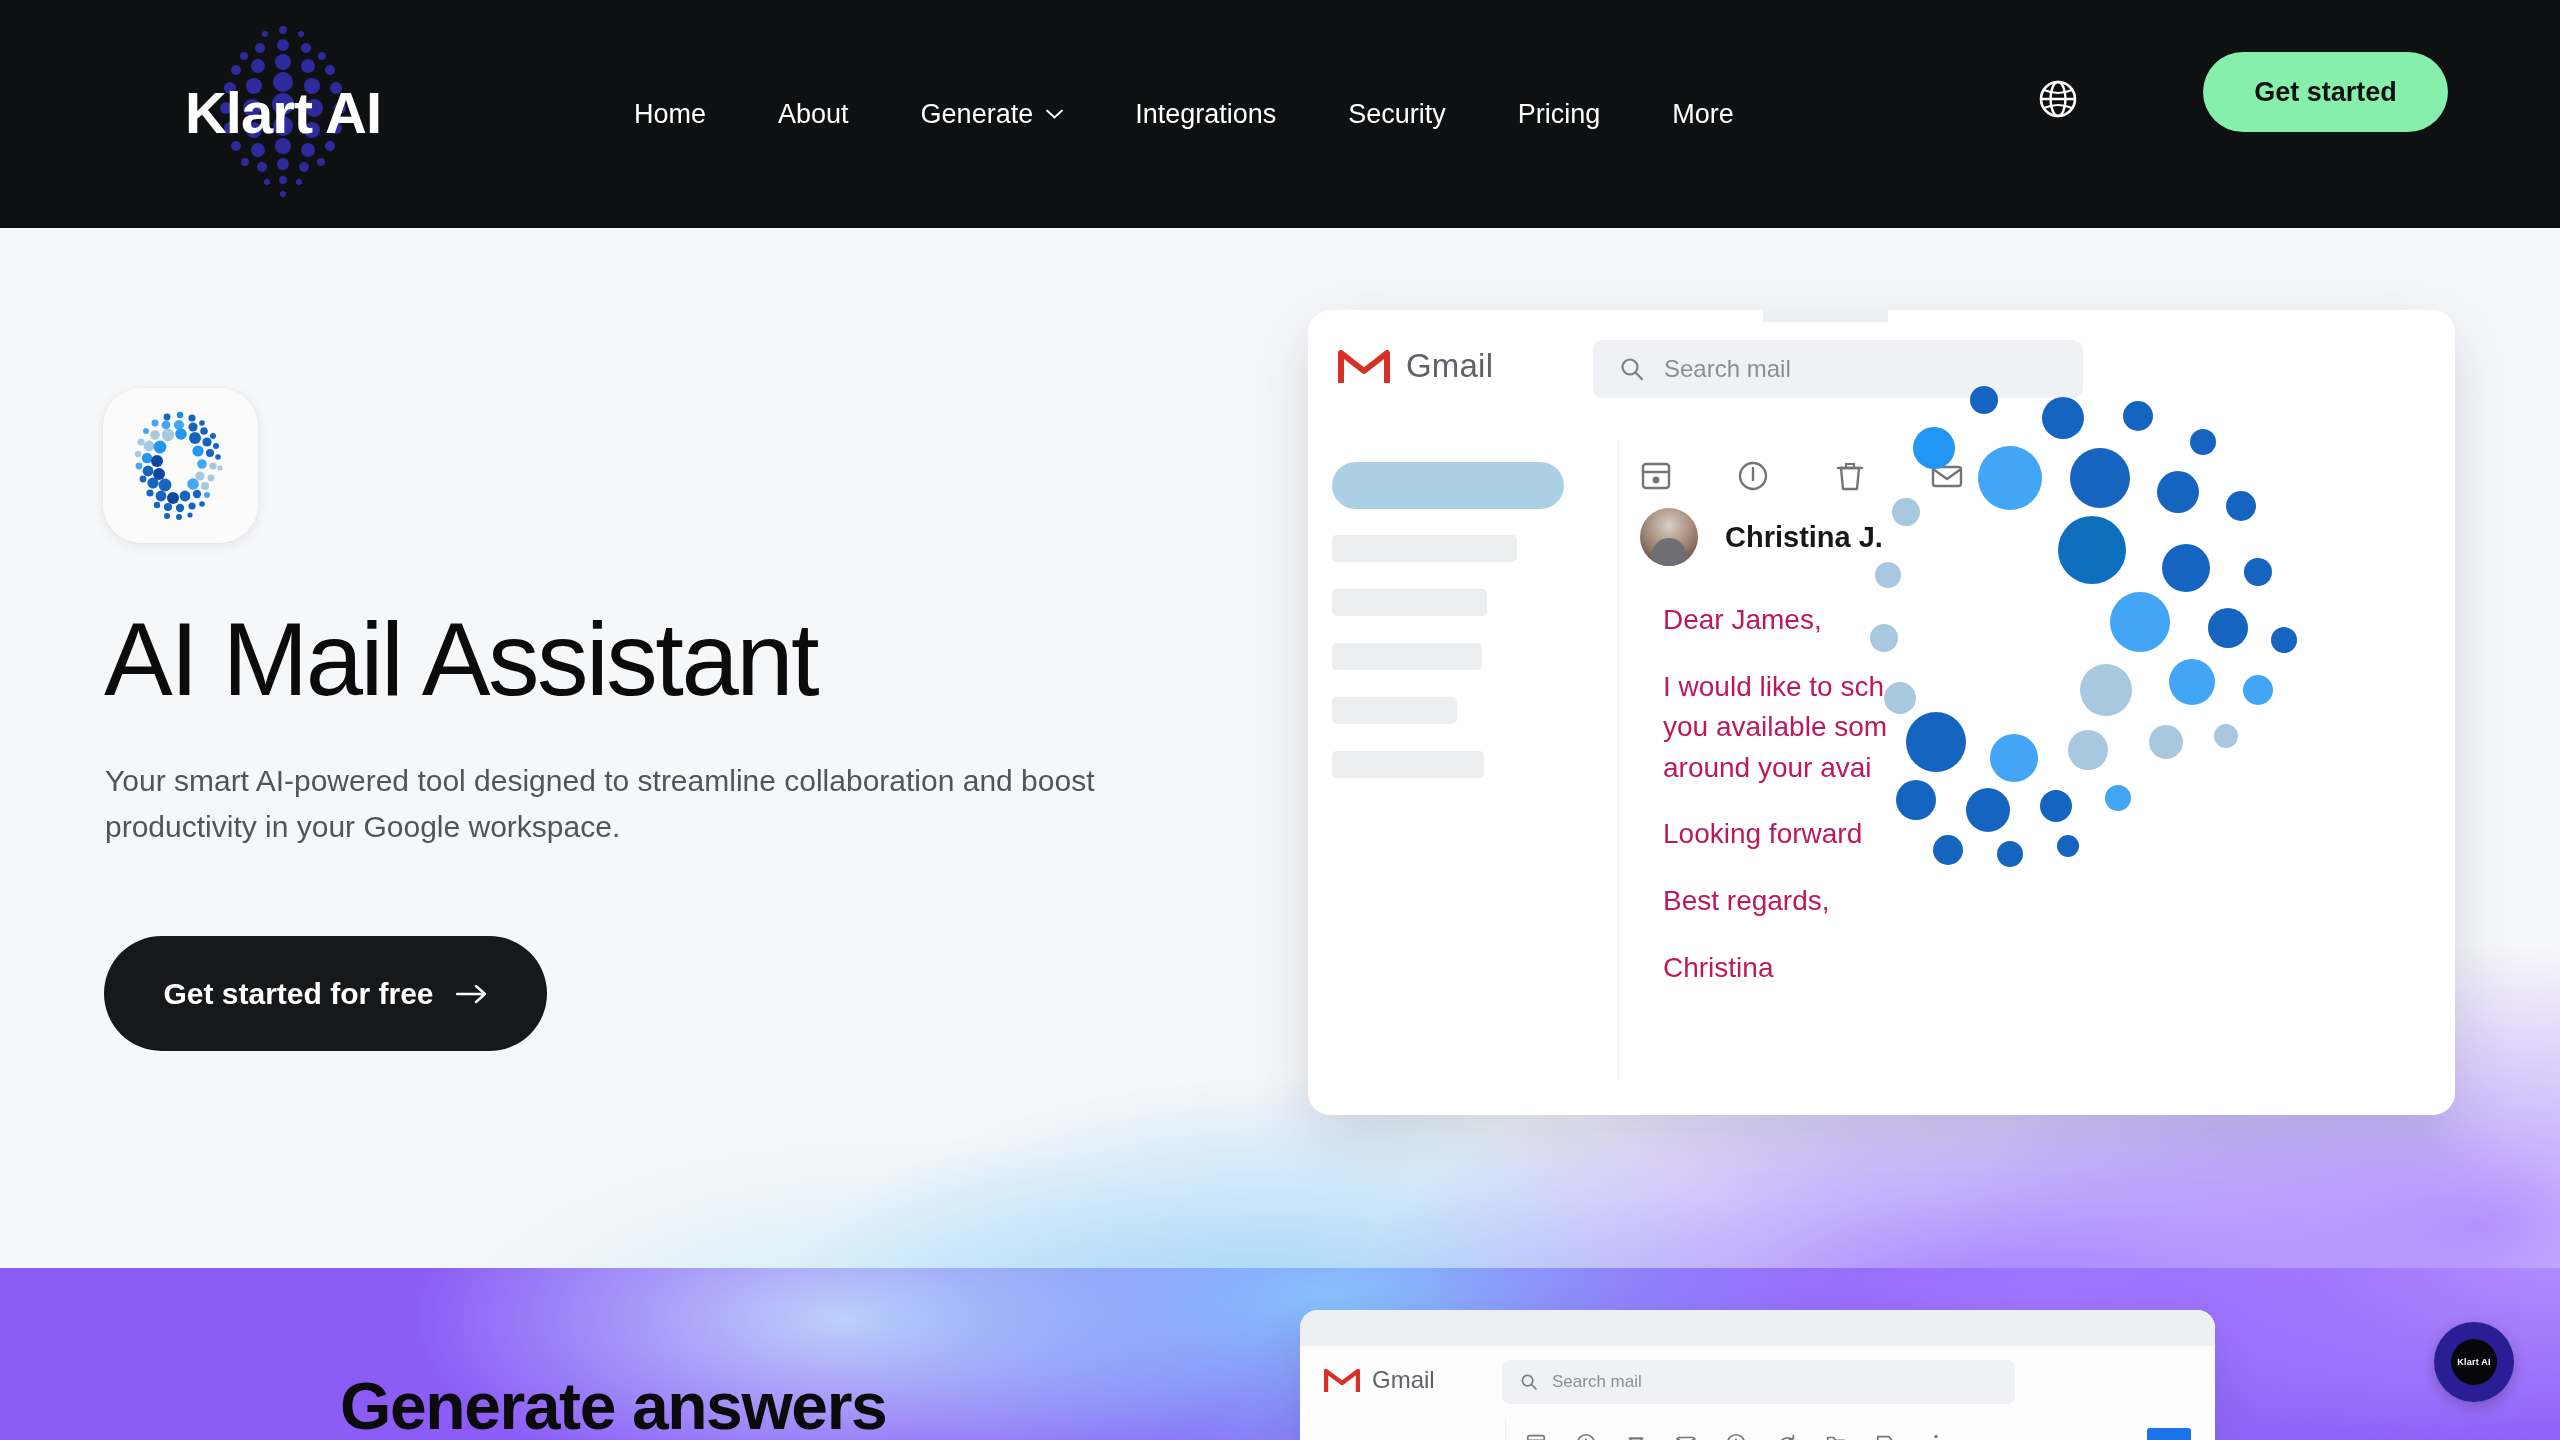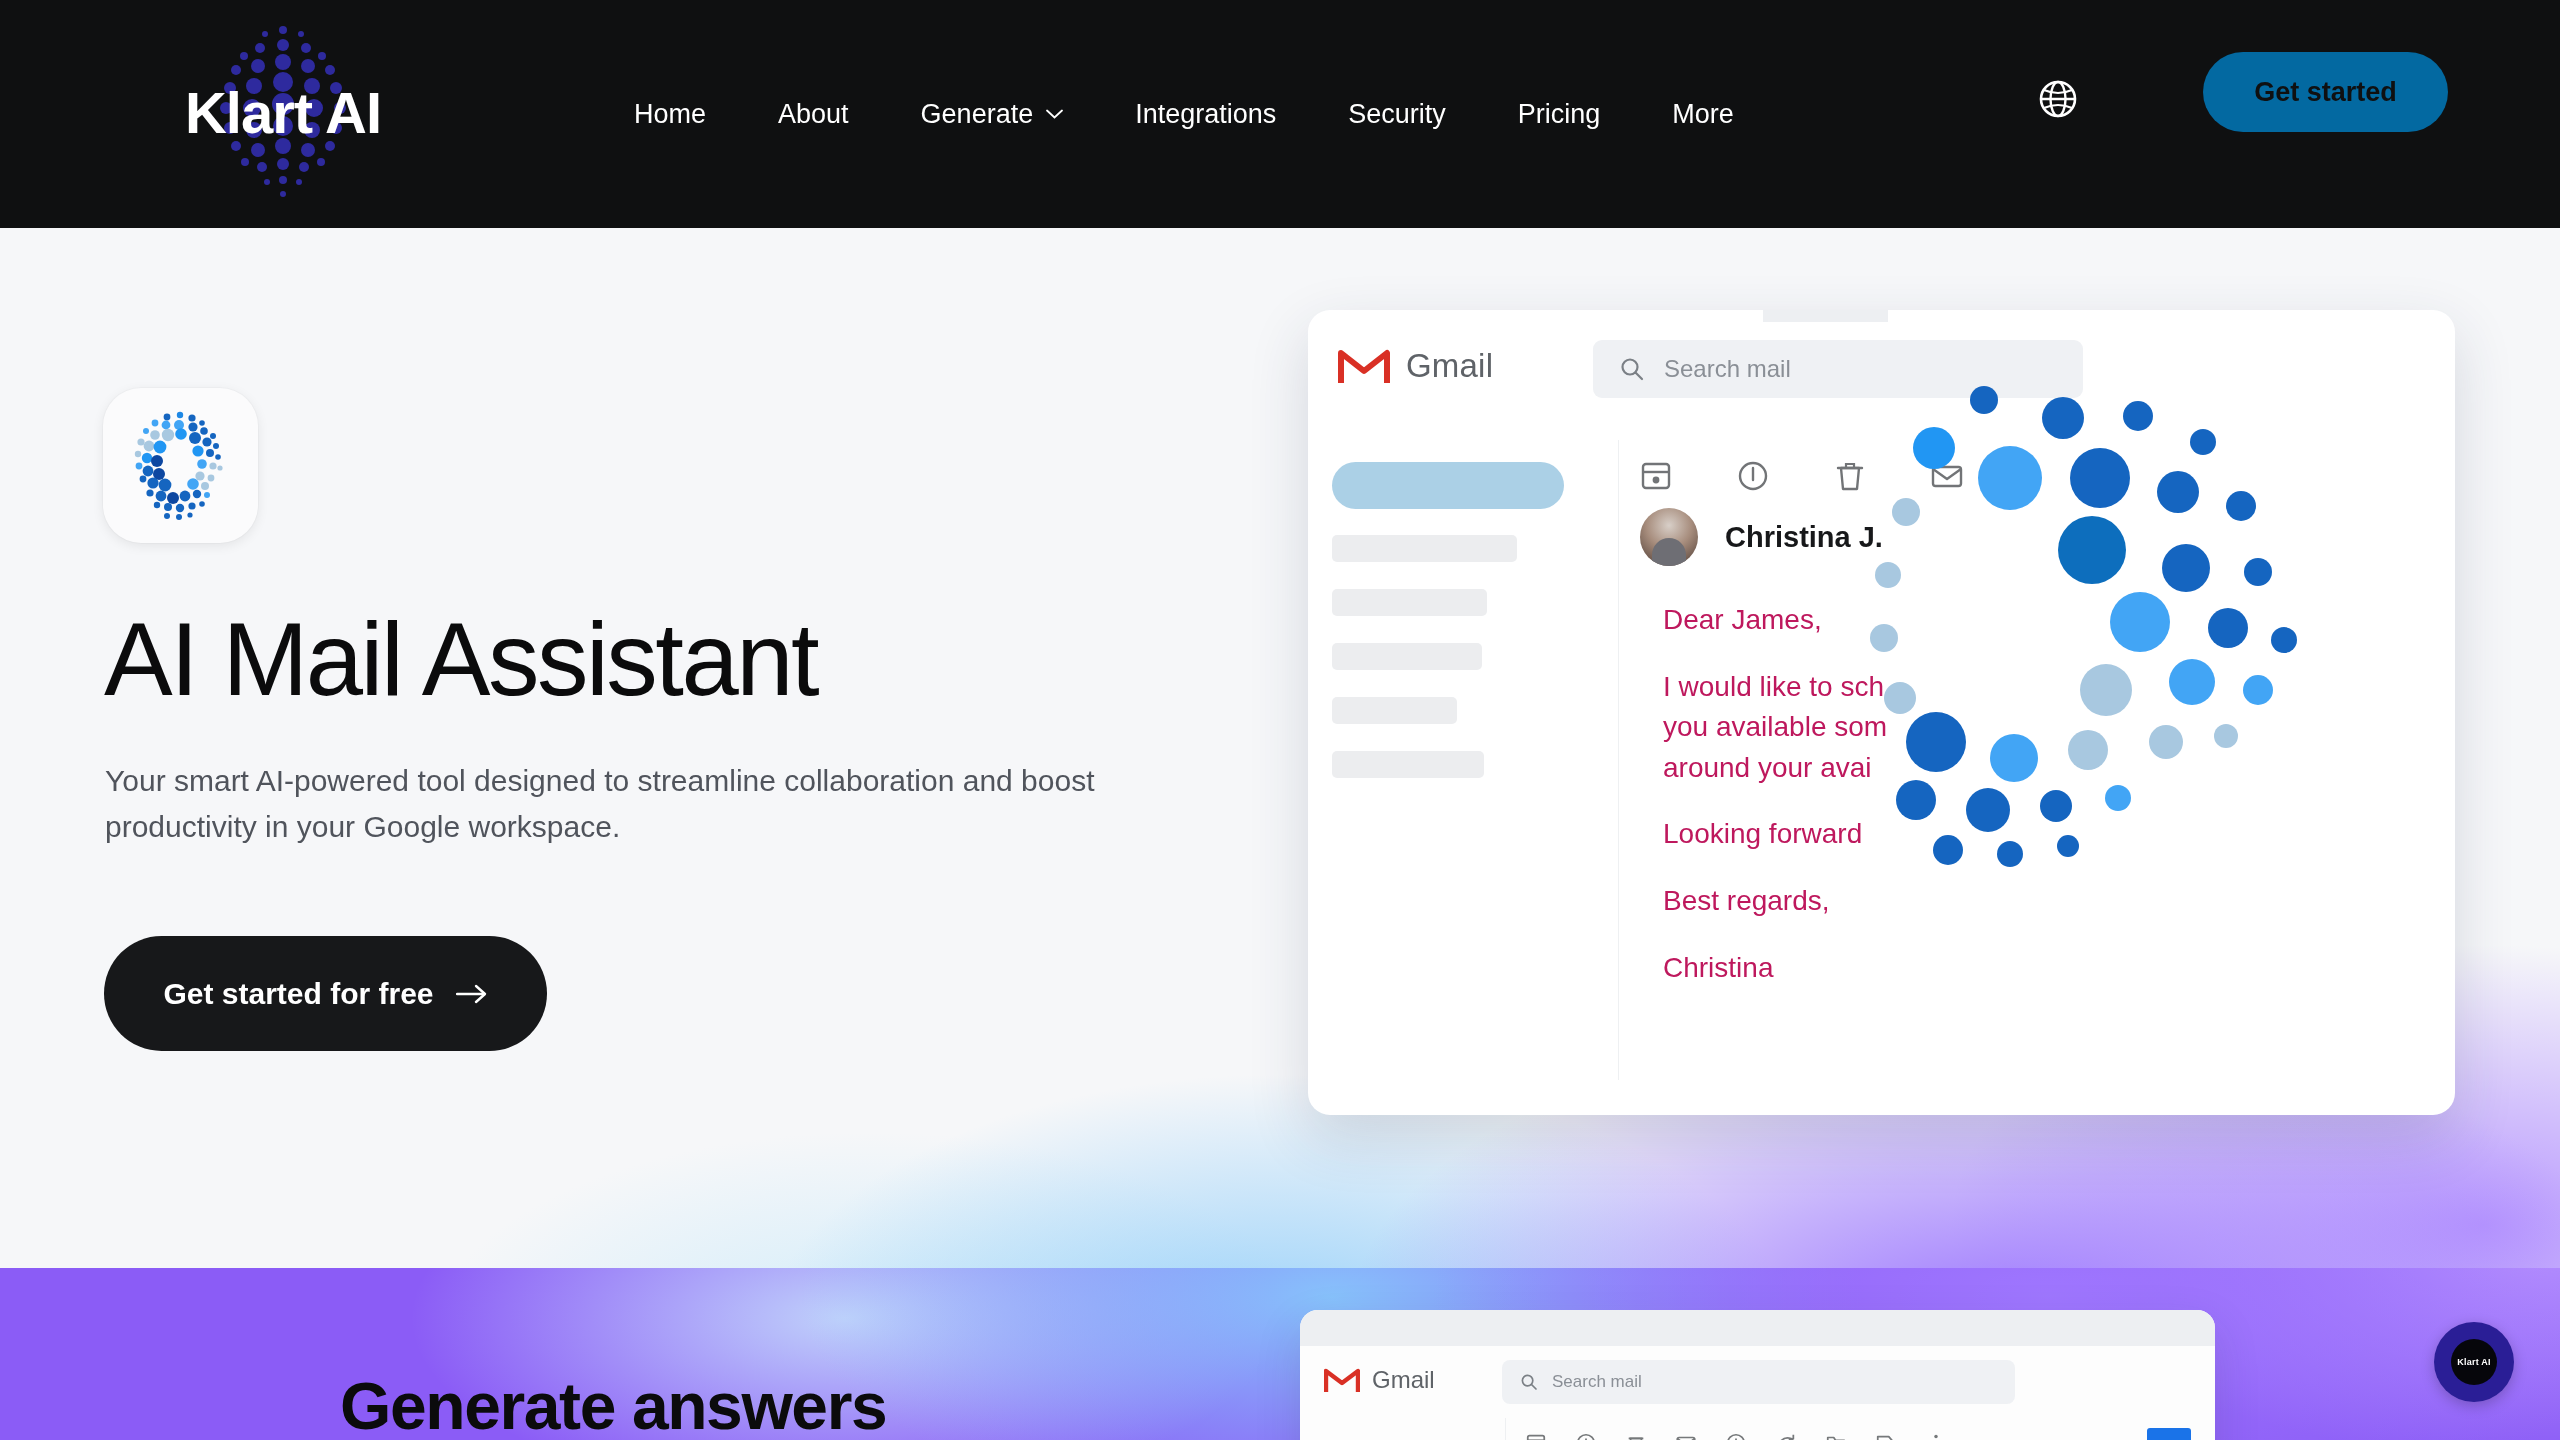--- a/index.html
+++ b/index.html
@@ -43,21 +43,21 @@
   }
   .chev { display:inline-block; width:17px; height:10px; }
 
   .globe-btn {
     position:absolute; left:2035px; top:76px;
     width:46px; height:46px; cursor:pointer;
   }
   .get-started {
     position:absolute; left:2203px; top:52px;
     width:245px; height:80px;
-    background:#0369a1; border-radius:40px;
+    background:#86efac; border-radius:40px;
     display:flex; align-items:center; justify-content:center;
     color:#0F1011; font-size:27px; font-weight:bold;
     cursor:pointer; border:none;
   }
 
   
   .hero {
     position:absolute; top:228px; left:0;
     width:2560px; height:1040px;
     background:#F6F7F9;

